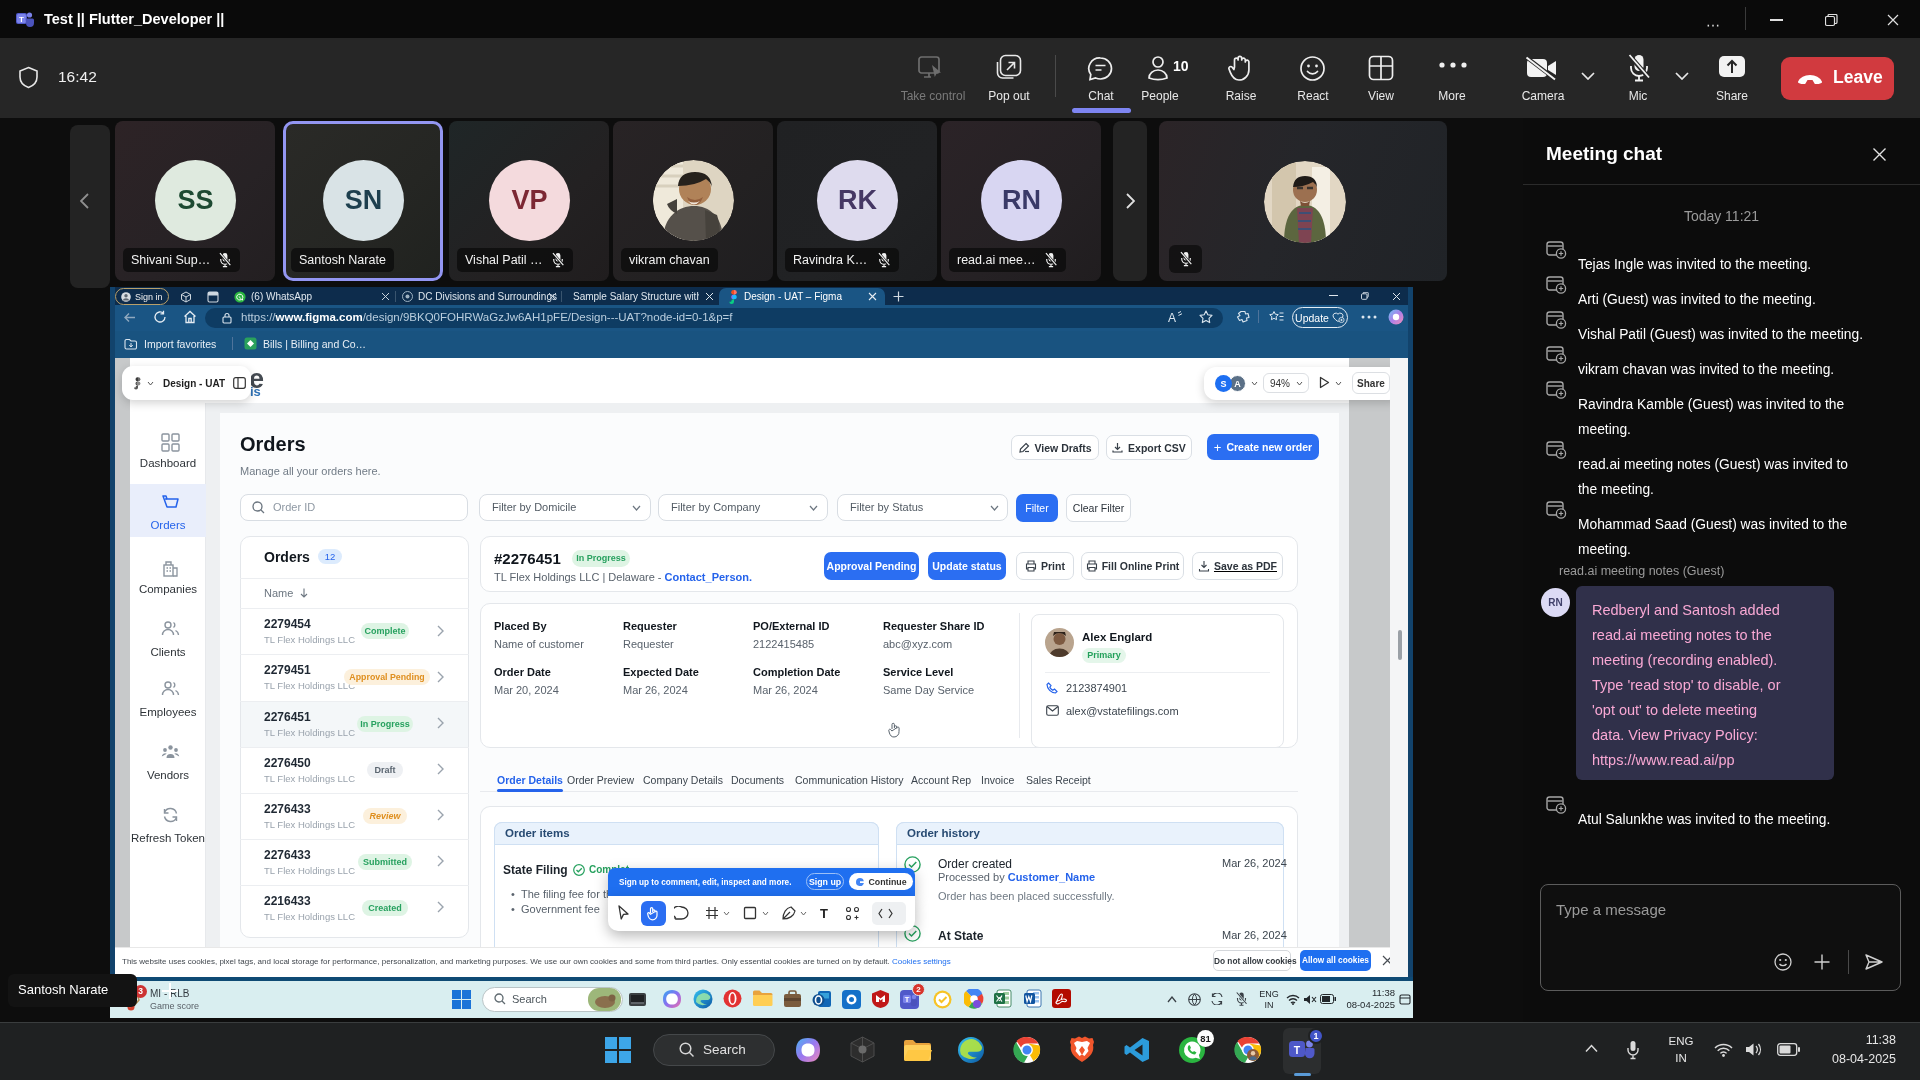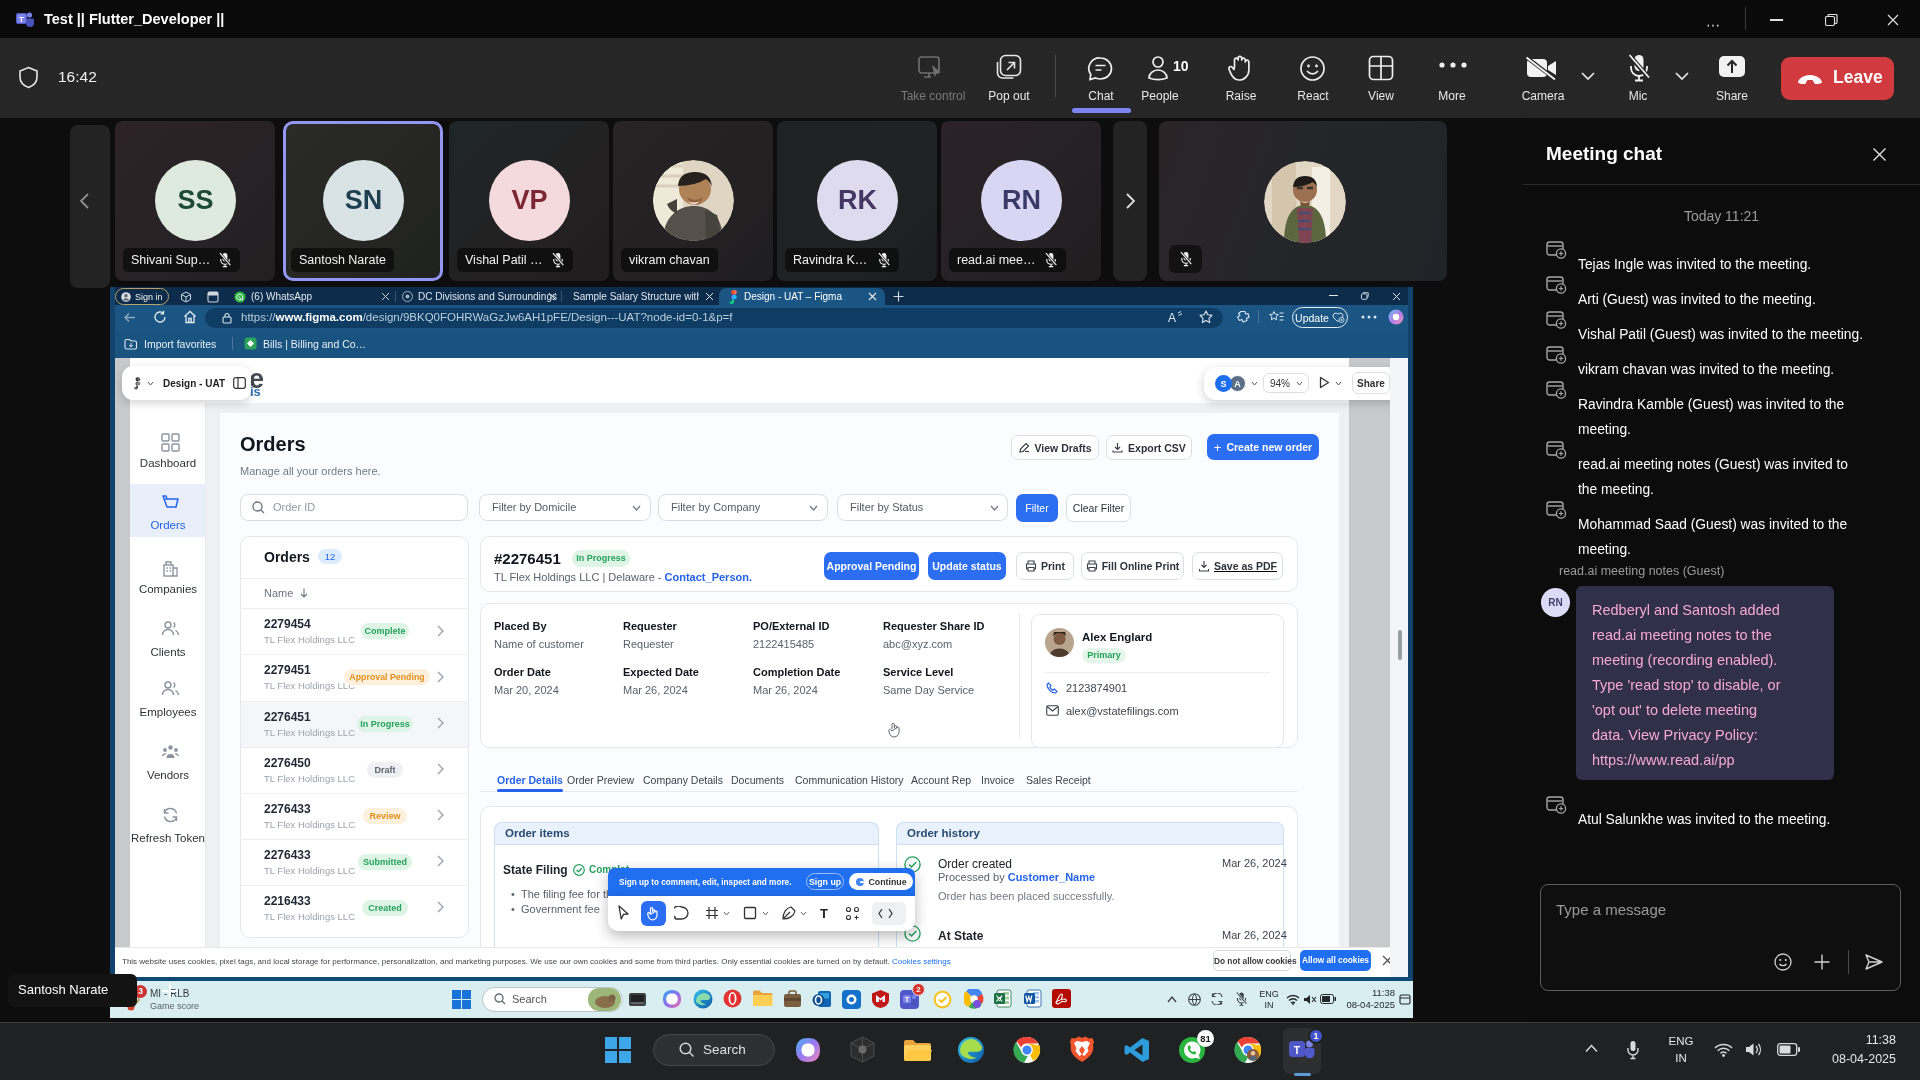--- a/index.html
+++ b/index.html
@@ -662,21 +662,21 @@
 <div class="a" style="left:264px;top:773px;font-size:9.5px;color:#9aa3ad;">TL Flex Holdings LLC</div>
 <div class="a" style="left:367px;top:762px;width:36px;height:16px;background:#eef0f3;border-radius:8px;text-align:center;line-height:16px;font-size:9px;font-weight:bold;color:#5b6671;">Draft</div>
 <div class="a" style="left:437px;top:763px;width:7px;height:12px;">
     <svg width="7" height="12" viewBox="0 0 7 12">
       <path d="M1 1 L6 6 L1 11" fill="none" stroke="#9aa3ad" stroke-width="1.4"></path>
     </svg>
   </div>
 <div class="a" style="left:240px;top:793px;width:229px;height:1px;background:#eceef1;"></div>
 <div class="a" style="left:264px;top:802px;font-size:12px;font-weight:bold;color:#1f2833;">2276433</div>
 <div class="a" style="left:264px;top:819px;font-size:9.5px;color:#9aa3ad;">TL Flex Holdings LLC</div>
-<div class="a" style="left:363px;top:808px;width:44px;height:16px;background:#fcf0dc;border-radius:8px;text-align:center;line-height:16px;font-size:9px;font-weight:bold;color:#df8f1f;">Review</div>
+<div class="a" style="left:363px;top:808px;width:44px;height:16px;background:#fcf0dc;border-radius:8px;text-align:center;line-height:16px;font-size:9px;font-weight:bold;color:#df8f1f;font-style:italic;">Review</div>
 <div class="a" style="left:437px;top:809px;width:7px;height:12px;">
     <svg width="7" height="12" viewBox="0 0 7 12">
       <path d="M1 1 L6 6 L1 11" fill="none" stroke="#9aa3ad" stroke-width="1.4"></path>
     </svg>
   </div>
 <div class="a" style="left:240px;top:839px;width:229px;height:1px;background:#eceef1;"></div>
 <div class="a" style="left:264px;top:848px;font-size:12px;font-weight:bold;color:#1f2833;">2276433</div>
 <div class="a" style="left:264px;top:865px;font-size:9.5px;color:#9aa3ad;">TL Flex Holdings LLC</div>
 <div class="a" style="left:358px;top:854px;width:54px;height:16px;background:#def4e4;border-radius:8px;text-align:center;line-height:16px;font-size:9px;font-weight:bold;color:#27a15f;">Submitted</div>
 <div class="a" style="left:437px;top:855px;width:7px;height:12px;">

